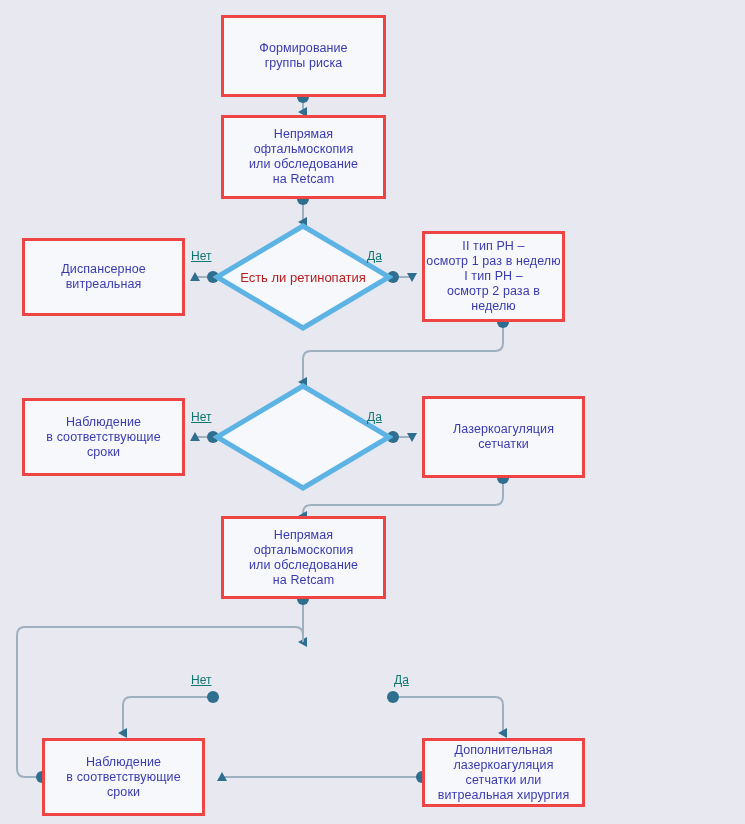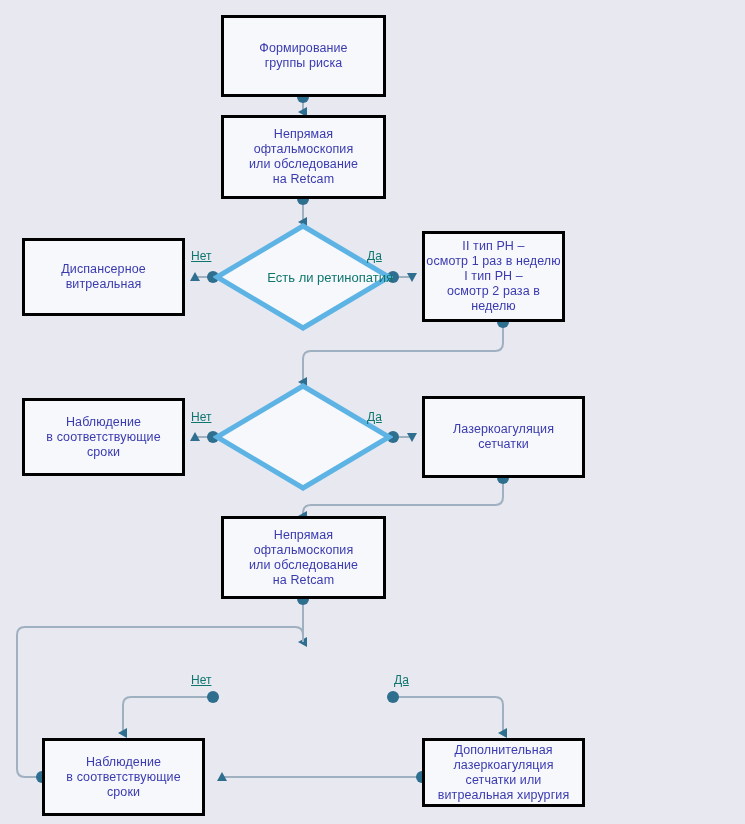--- a/index.html
+++ b/index.html
@@ -10,39 +10,39 @@
     font-family:"Liberation Sans","DejaVu Sans",sans-serif;
     overflow:hidden;
   }
   #canvas{position:relative;width:745px;height:824px;}
   svg.edges{position:absolute;left:0;top:0;width:745px;height:824px;}
 
   .node{
     position:absolute;
     box-sizing:border-box;
     background:#f7f8fc;
-    border:3px solid #000000;
+    border:3px solid #ef4444;
     display:flex;align-items:center;justify-content:center;
     text-align:center;
     color:#3a3ab0;
     font-size:12.5px;
     line-height:15px;
     white-space:pre-line;
     letter-spacing:0.1px;
   }
   .diamond-wrap{
     position:absolute;
     display:flex;align-items:center;justify-content:center;
   }
   .diamond-wrap svg{position:absolute;left:0;top:0;}
   .diamond-label{
     position:relative;
     z-index:2;
-    text-align:right;
-    color:#0f766e;
+    text-align:center;
+    color:#b91c1c;
     font-size:13px;
     line-height:17px;
     white-space:pre-line;
     width:230px;
   }
   .edge-label{
     position:absolute;
     color:#0f766e;
     font-size:12px;
     line-height:14px;

